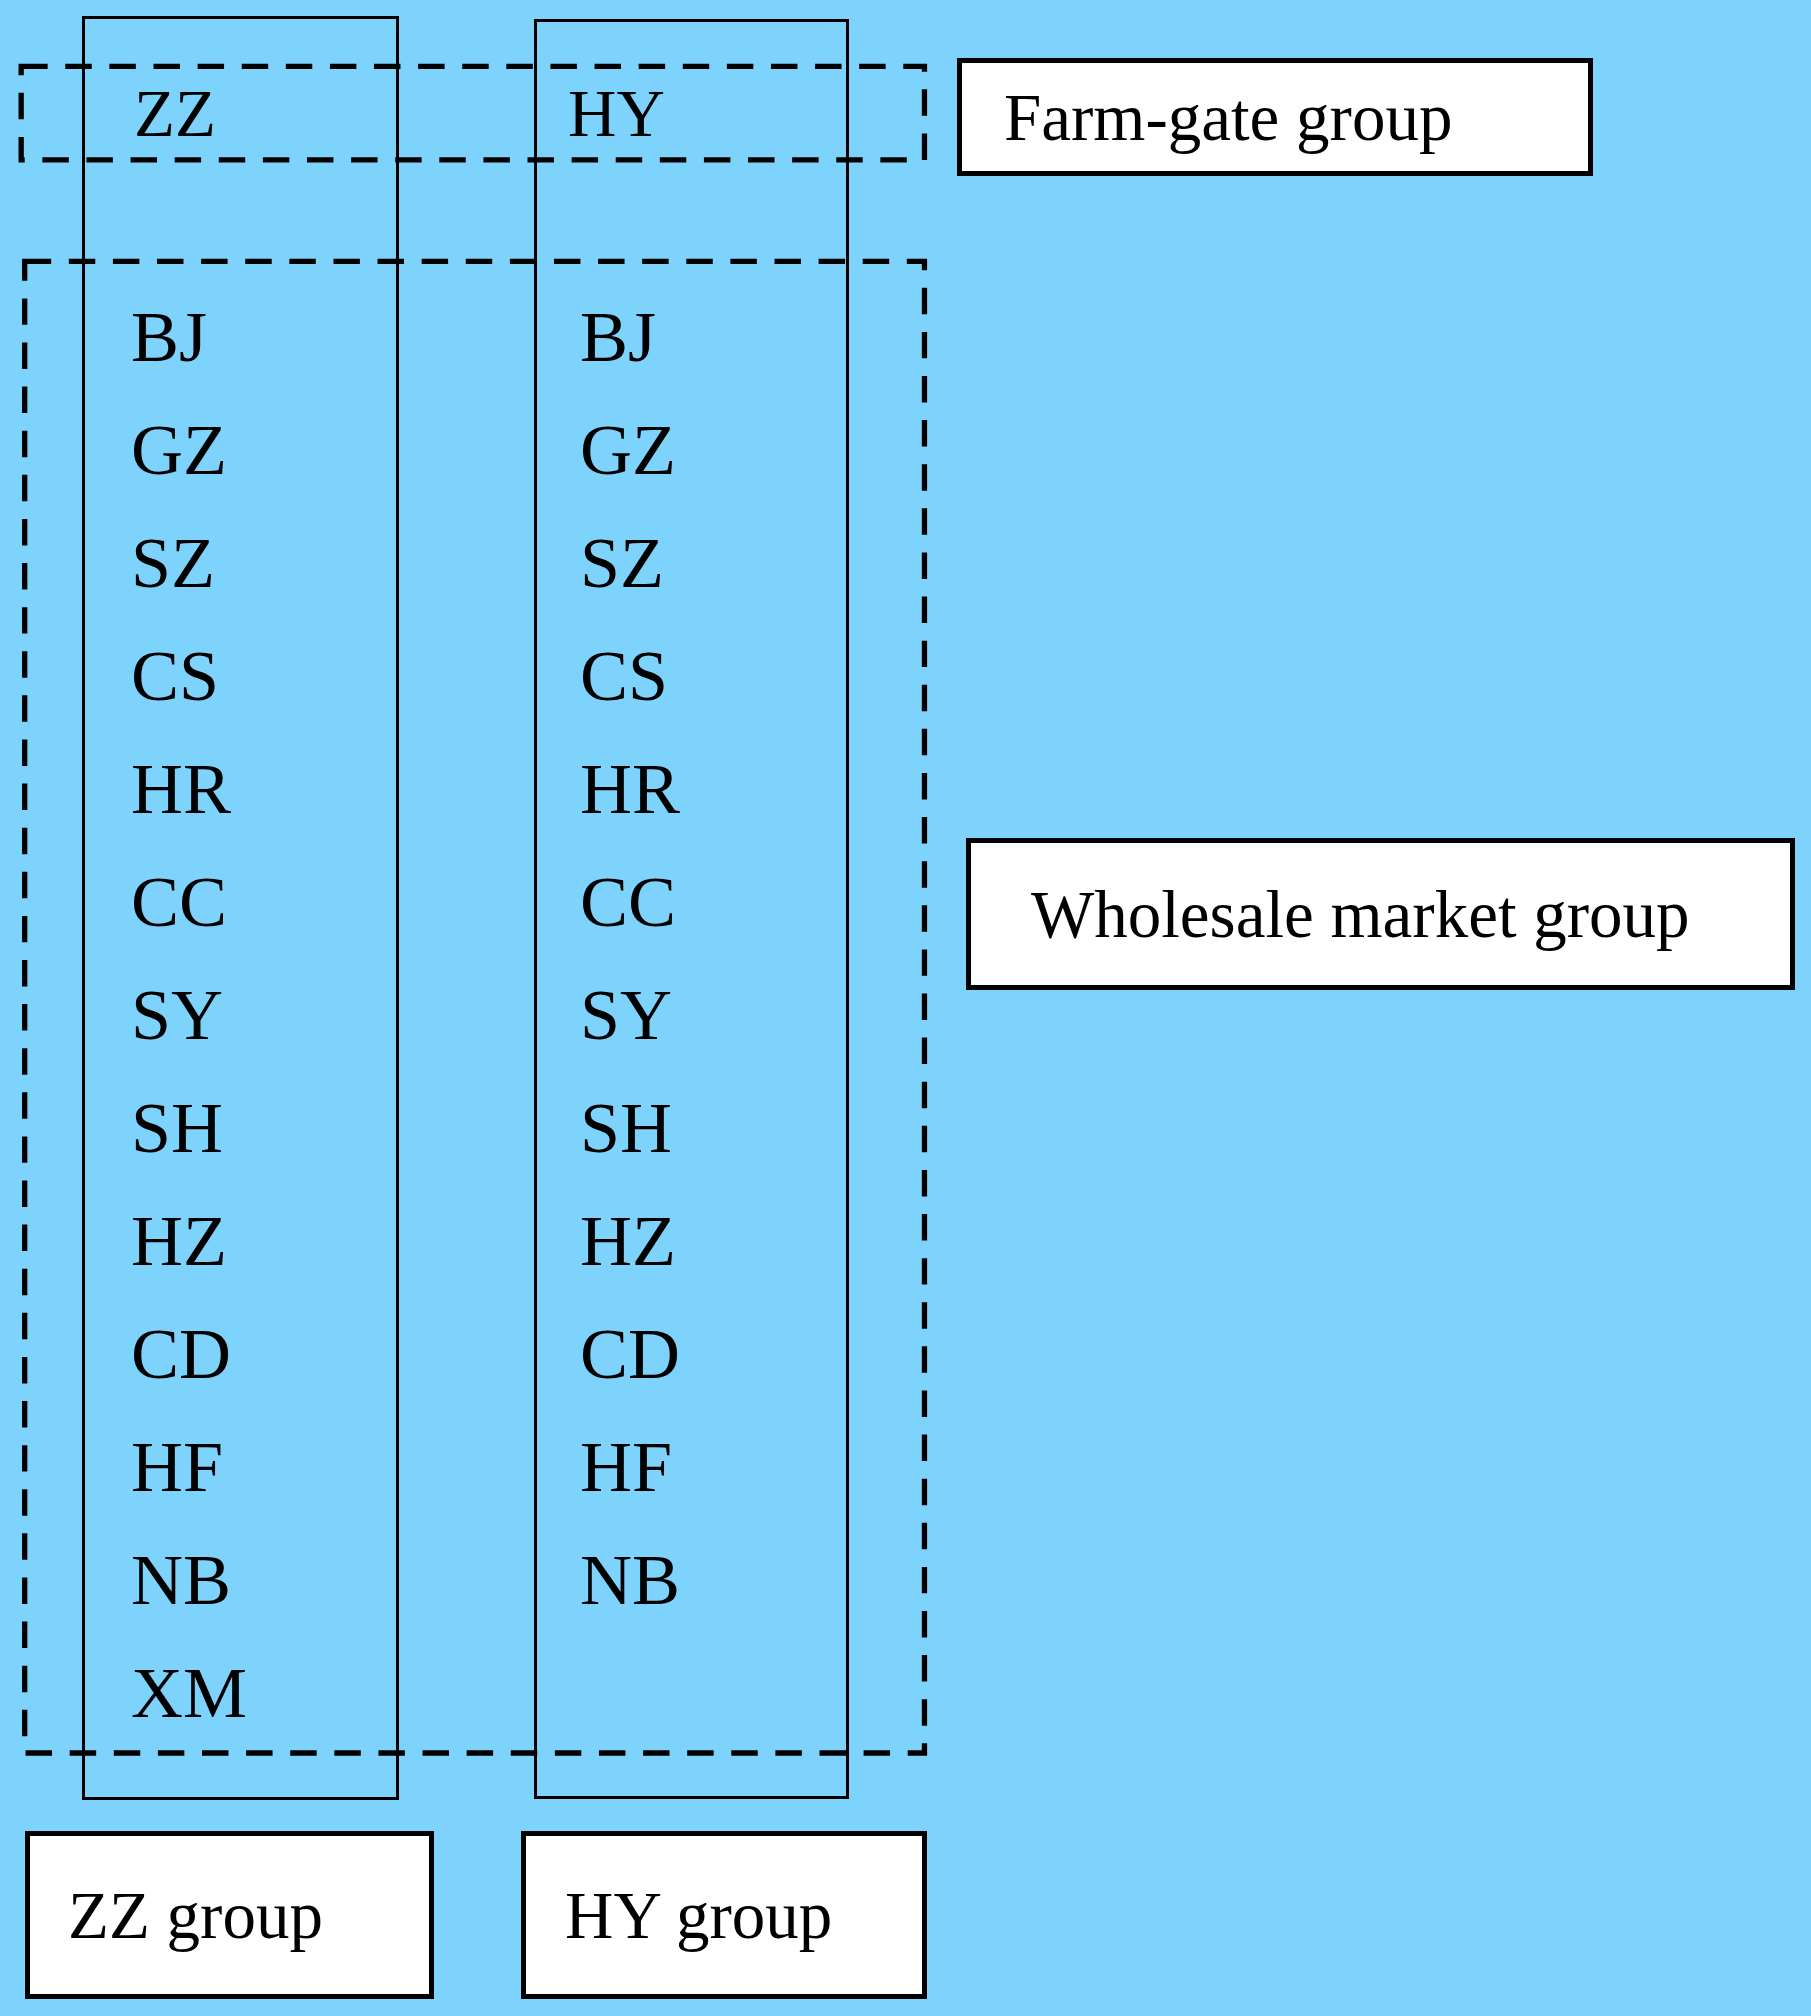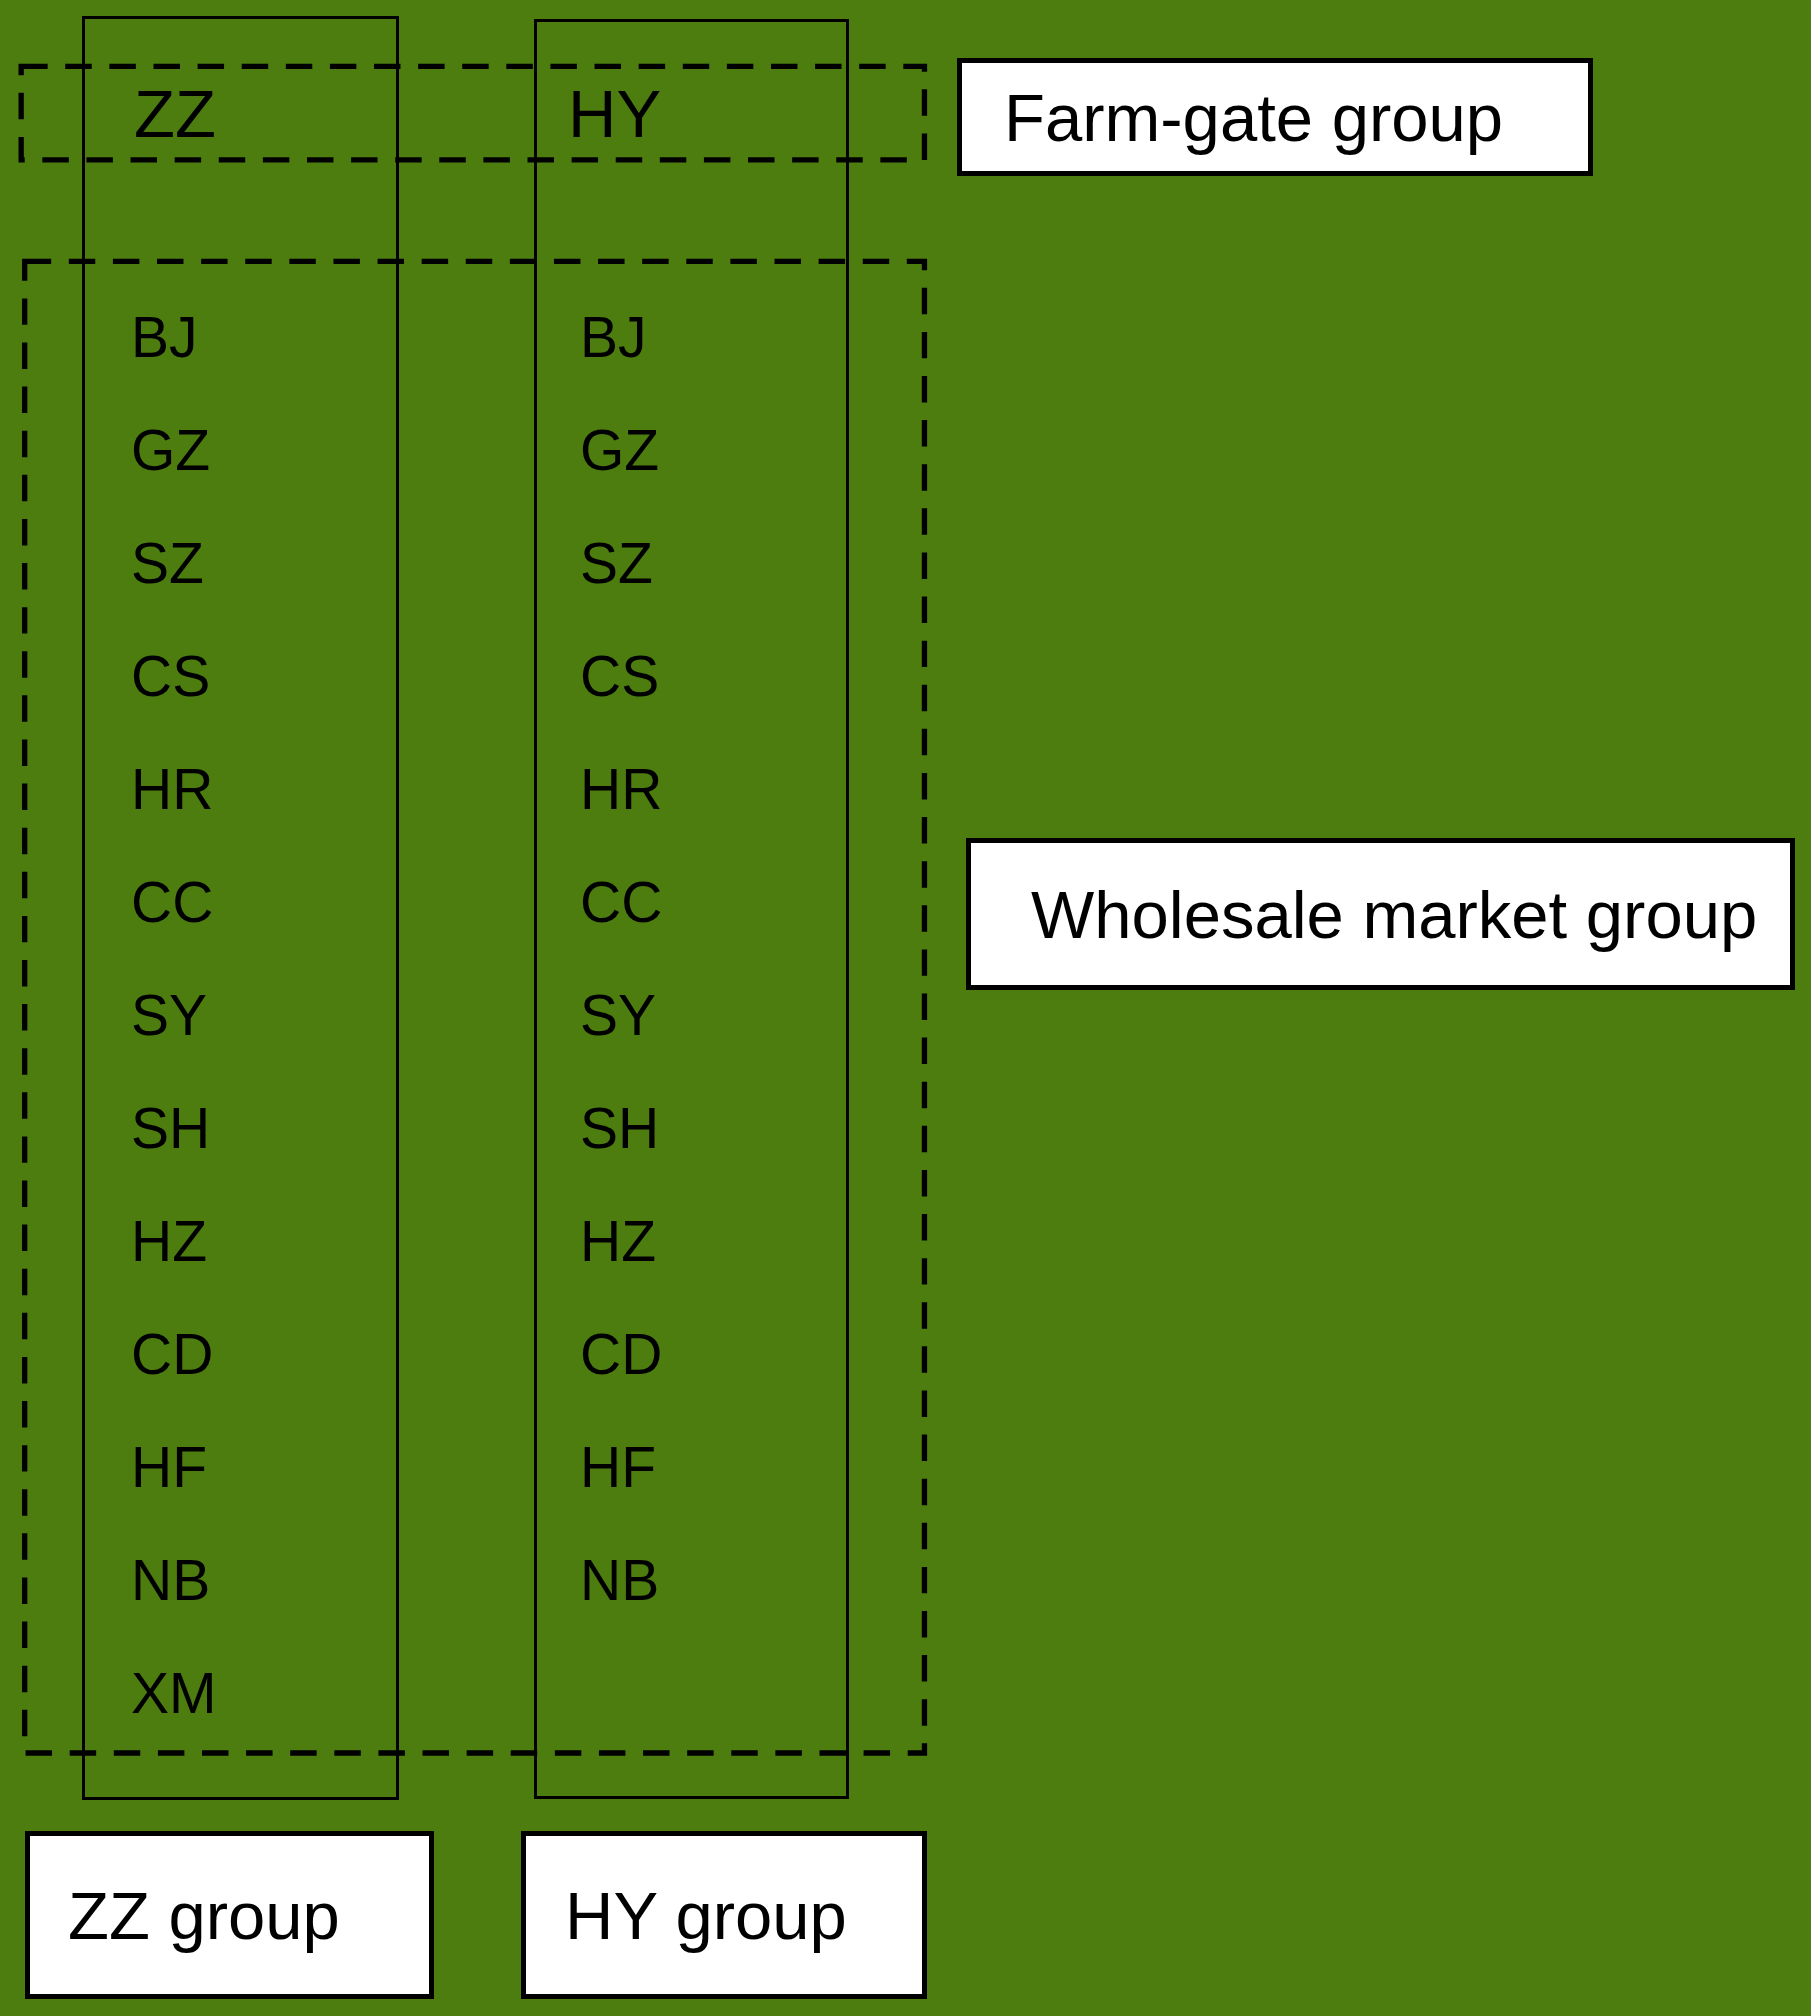--- a/index.html
+++ b/index.html
@@ -4,22 +4,22 @@
 <style>
   html, body {
     margin: 0;
     padding: 0;
     background: #ffffff;
   }
   .canvas {
     position: relative;
     width: 1811px;
     height: 2017px;
-    background: #4d7c0f;
-    font-family: Liberation Sans, sans-serif;
+    background: #7dd3fc;
+    font-family: Liberation Serif, serif;
     color: #000000;
     overflow: hidden;
   }
   .overlay-svg {
     position: absolute;
     left: 0;
     top: 0;
     width: 1811px;
     height: 2017px;
   }
@@ -55,21 +55,21 @@
     top: 281px;
     display: flex;
     flex-direction: column;
   }
   .list-zz { left: 131px; }
   .list-hy { left: 580px; }
   .code-item {
     display: block;
     height: 113px;
     line-height: 113px;
-    font-size: 57px;
+    font-size: 72px;
     white-space: nowrap;
   }
   .label-box {
     position: absolute;
     border: 5.3px solid #000000;
     display: flex;
     align-items: center;
     font-size: 67px;
     white-space: nowrap;
     box-sizing: border-box;

